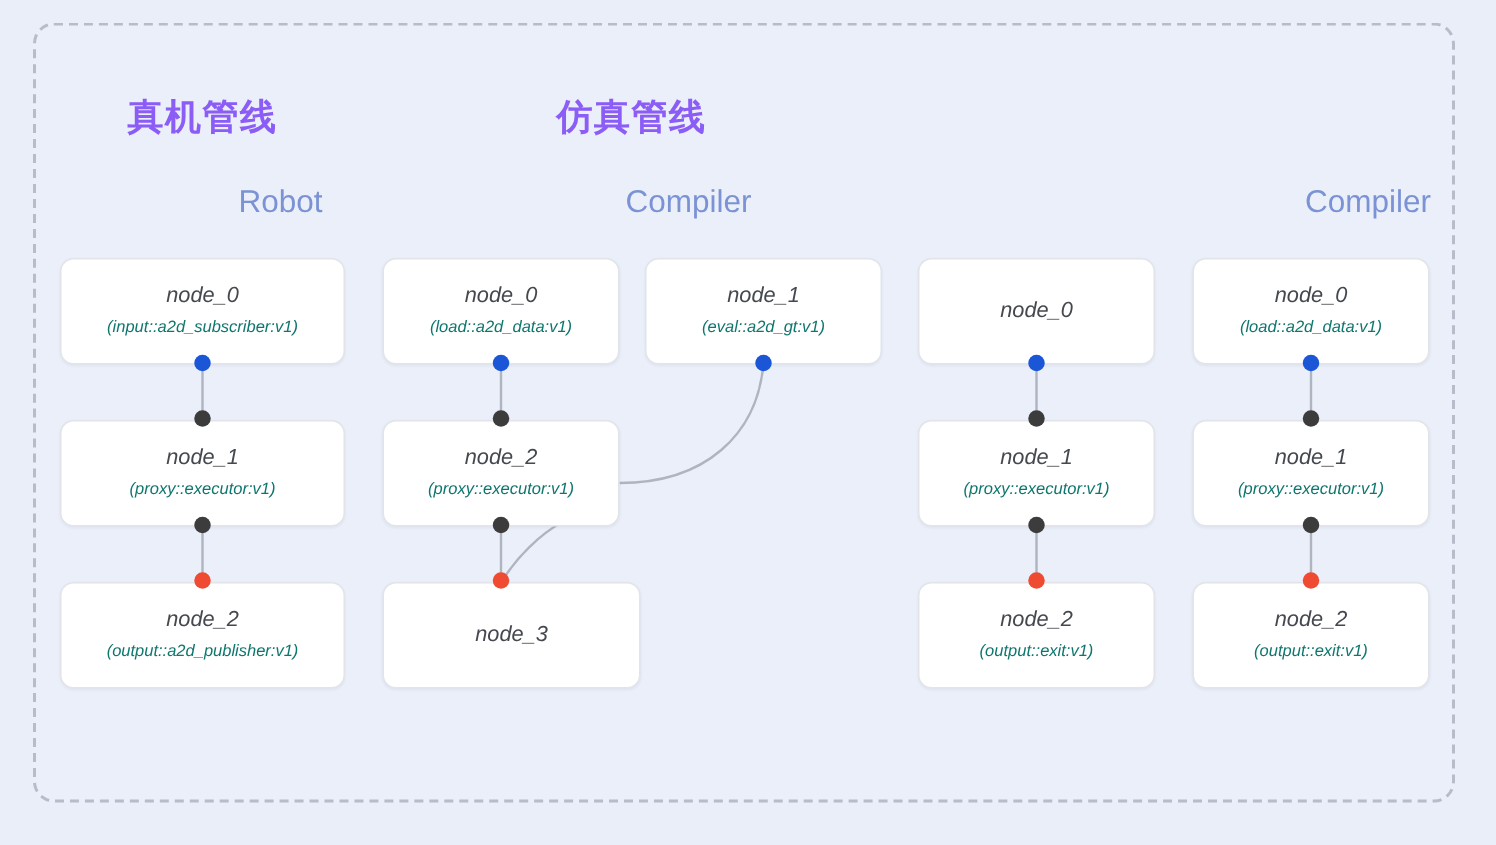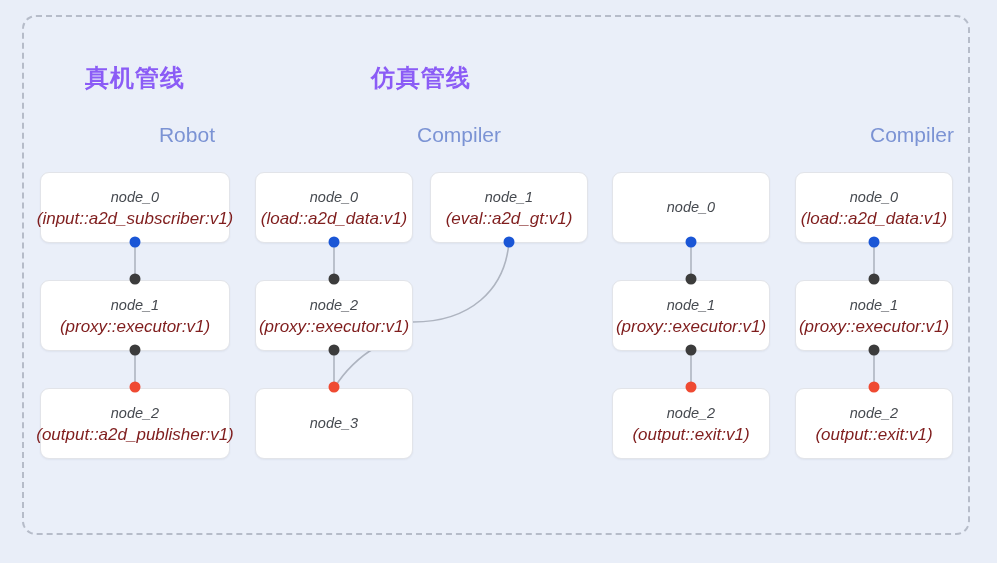--- a/index.html
+++ b/index.html
@@ -71,23 +71,23 @@
     justify-content: center;
     color: #4a4f57;
     font-style: italic;
   }
   .node .n-id {
     font-size: 14.5px;
     line-height: 21px;
     color: #45494f;
   }
   .node .n-type {
-    font-size: 17px;
+    font-size: 11px;
     line-height: 21px;
-    color: #7f1d1d;
+    color: #0f766e;
   }
   .port {
     position: absolute;
     width: 11px;
     height: 11px;
     border-radius: 50%;
     transform: translate(-50%, -50%);
   }
   .port-blue  { background: #1a56d6; }
   .port-black { background: #3c3c3c; }
@@ -150,21 +150,21 @@
     <div class="n-type">(load::a2d_data:v1)</div>
   </div>
   <div class="node" style="left:430px; top:172px; width:158px; height:71px;">
     <div class="n-id">node_1</div>
     <div class="n-type">(eval::a2d_gt:v1)</div>
   </div>
   <div class="node" style="left:255px; top:280px; width:158px; height:71px;">
     <div class="n-id">node_2</div>
     <div class="n-type">(proxy::executor:v1)</div>
   </div>
-  <div class="node" style="left:255px; top:388px; width:158px; height:71px;">
+  <div class="node" style="left:255px; top:388px; width:172px; height:71px;">
     <div class="n-id">node_3</div>
   </div>
   <div class="port port-blue" style="left:334px; top:242px;"></div>
   <div class="port port-blue" style="left:509px; top:242px;"></div>
   <div class="port port-black" style="left:334px; top:279px;"></div>
   <div class="port port-black" style="left:334px; top:350px;"></div>
   <div class="port port-red" style="left:334px; top:387px;"></div>
 
   <div class="node" style="left:612px; top:172px; width:158px; height:71px;">
     <div class="n-id">node_0</div>

